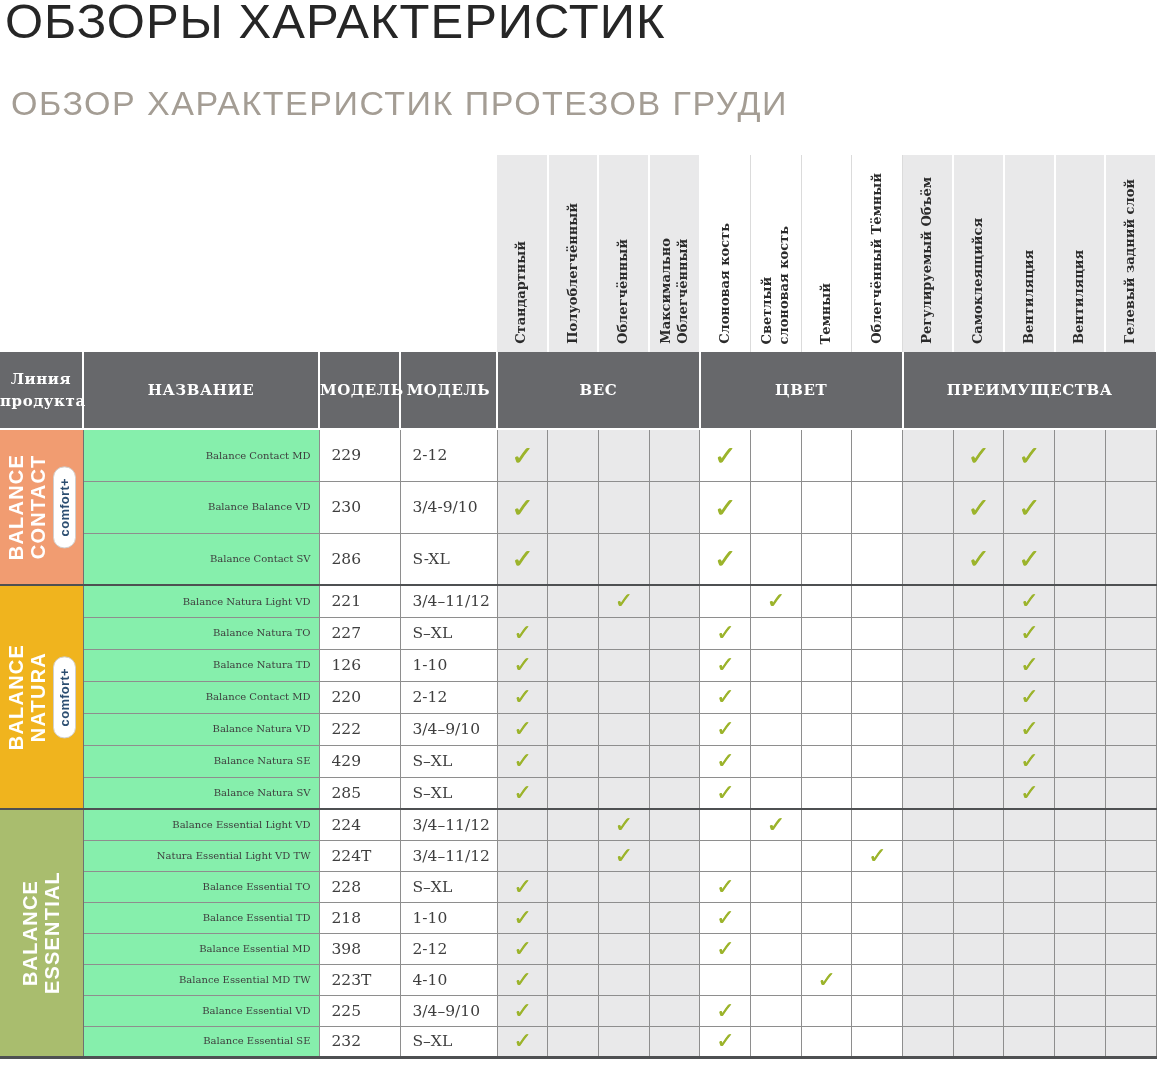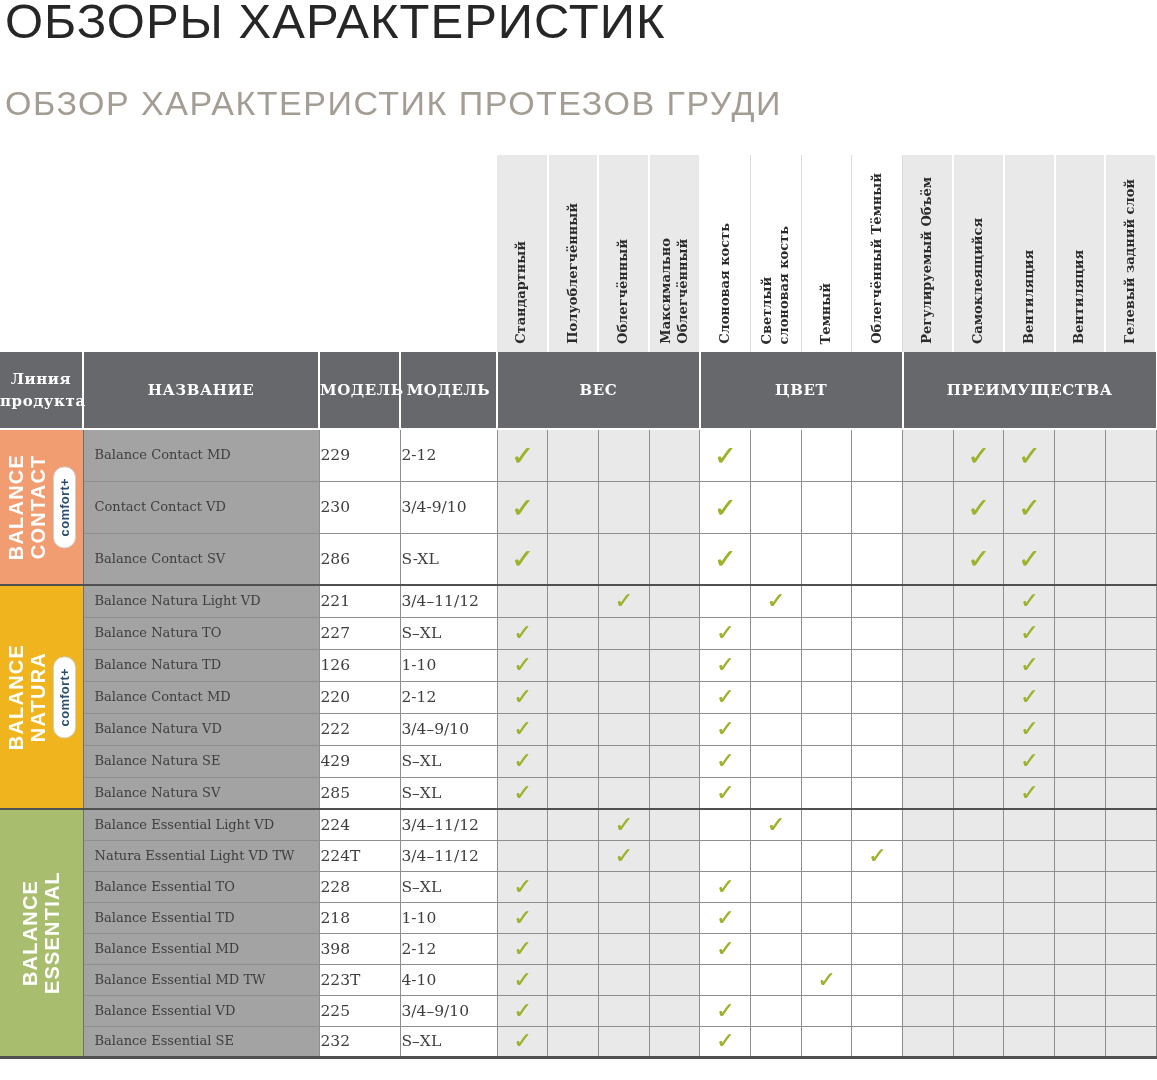--- a/index.html
+++ b/index.html
@@ -1,20 +1,20 @@
 <!DOCTYPE html>
 <html><head>
 <meta charset="utf-8">
 <style>
   html,body{margin:0;padding:0;}
   body{width:1157px;height:1080px;background:#fff;overflow:hidden;position:relative;
        font-family:"Liberation Sans",sans-serif;}
   .page-title{position:absolute;top:-7px;left:5px;margin:0;font-size:49px;font-weight:400;
        letter-spacing:1px;color:#262626;white-space:nowrap;}
-  .page-subtitle{position:absolute;top:84px;left:5px;margin:0;font-size:34px;font-weight:400;
+  .page-subtitle{position:absolute;top:84px;left:11px;margin:0;font-size:34px;font-weight:400;
        letter-spacing:1.5px;color:#A49D94;white-space:nowrap;}
   table{position:absolute;top:155px;left:0;width:1157px;border-collapse:collapse;
        table-layout:fixed;border-bottom:3px solid #4E5052;}
   td,th{padding:0;}
   
   .feature-row{height:197px;}
   .spacer-cell{background:#fff;}
   .rot{vertical-align:bottom;}
   .rot.bg-gray{background:#E9E9EA;border-right:2px solid #fff;}
   .rot.bg-white{background:#fff;border-right:1px solid #DBDBDB;}
@@ -36,23 +36,23 @@
   .h-natura{height:32px;}
   .h-essential{height:31px;}
   td.groupcell{border:none;border-right:1px solid #707070;position:relative;}
   .gwrap{position:absolute;top:0;left:0;right:0;bottom:0;display:flex;align-items:center;
        justify-content:center;gap:4px;}
   .glabel{writing-mode:vertical-rl;transform:rotate(180deg);font-weight:700;font-size:20px;
        letter-spacing:1.2px;line-height:1.08;color:#fff;text-align:center;white-space:nowrap;}
   .badge{writing-mode:vertical-rl;transform:rotate(180deg);background:#fff;color:#2C4E71;
        font-weight:700;font-size:13px;letter-spacing:0.3px;padding:11px 3px;
        border-radius:11px;border:1px solid #CFCFCF;white-space:nowrap;}
-  .name-cell{background:#a3a3a3;text-align:left;padding:3px 8px 3px 11px;
-       font-family:"DejaVu Serif",serif;font-size:13px;color:#3E3E3E;line-height:1.35;}
-  .model-cell,.size-cell{background:#fff;text-align:left;padding:3px 4px 3px 1px;
+  .name-cell{background:#86efac;text-align:right;padding:3px 8px 3px 11px;
+       font-family:"DejaVu Serif",serif;font-size:10px;color:#3E3E3E;line-height:1.35;}
+  .model-cell,.size-cell{background:#fff;text-align:left;padding:3px 4px 3px 12px;
        font-family:"DejaVu Serif",serif;font-size:15.5px;color:#3E3E3E;}
   td.chk{text-align:center;vertical-align:middle;line-height:1;}
   td.chk.bg-gray{background:#E9E9EA;}
   td.chk.bg-white{background:#fff;}
   .check-icon{font-family:"DejaVu Sans",sans-serif;font-weight:700;color:#9CB42C;
        text-shadow:0.6px 0.4px 0 #9CB42C;}
   .h-contact .check-icon{font-size:27px;}
   .h-natura .check-icon,.h-essential .check-icon{font-size:22px;}
 </style>
 </head>
@@ -141,21 +141,21 @@
         <td class="chk bg-white"></td>
         <td class="chk bg-white"></td>
         <td class="chk bg-white"></td>
         <td class="chk bg-gray"></td>
         <td class="chk bg-gray"><span class="check-icon">✓</span></td>
         <td class="chk bg-gray"><span class="check-icon">✓</span></td>
         <td class="chk bg-gray"></td>
         <td class="chk bg-gray"></td>
       </tr>
       <tr class="prod h-contact">
-        <td class="name-cell">Contact Contact VD</td>
+        <td class="name-cell">Balance Balance VD</td>
         <td class="model-cell">230</td>
         <td class="size-cell">3/4-9/10</td>
         <td class="chk bg-gray"><span class="check-icon">✓</span></td>
         <td class="chk bg-gray"></td>
         <td class="chk bg-gray"></td>
         <td class="chk bg-gray"></td>
         <td class="chk bg-white"><span class="check-icon">✓</span></td>
         <td class="chk bg-white"></td>
         <td class="chk bg-white"></td>
         <td class="chk bg-white"></td>

